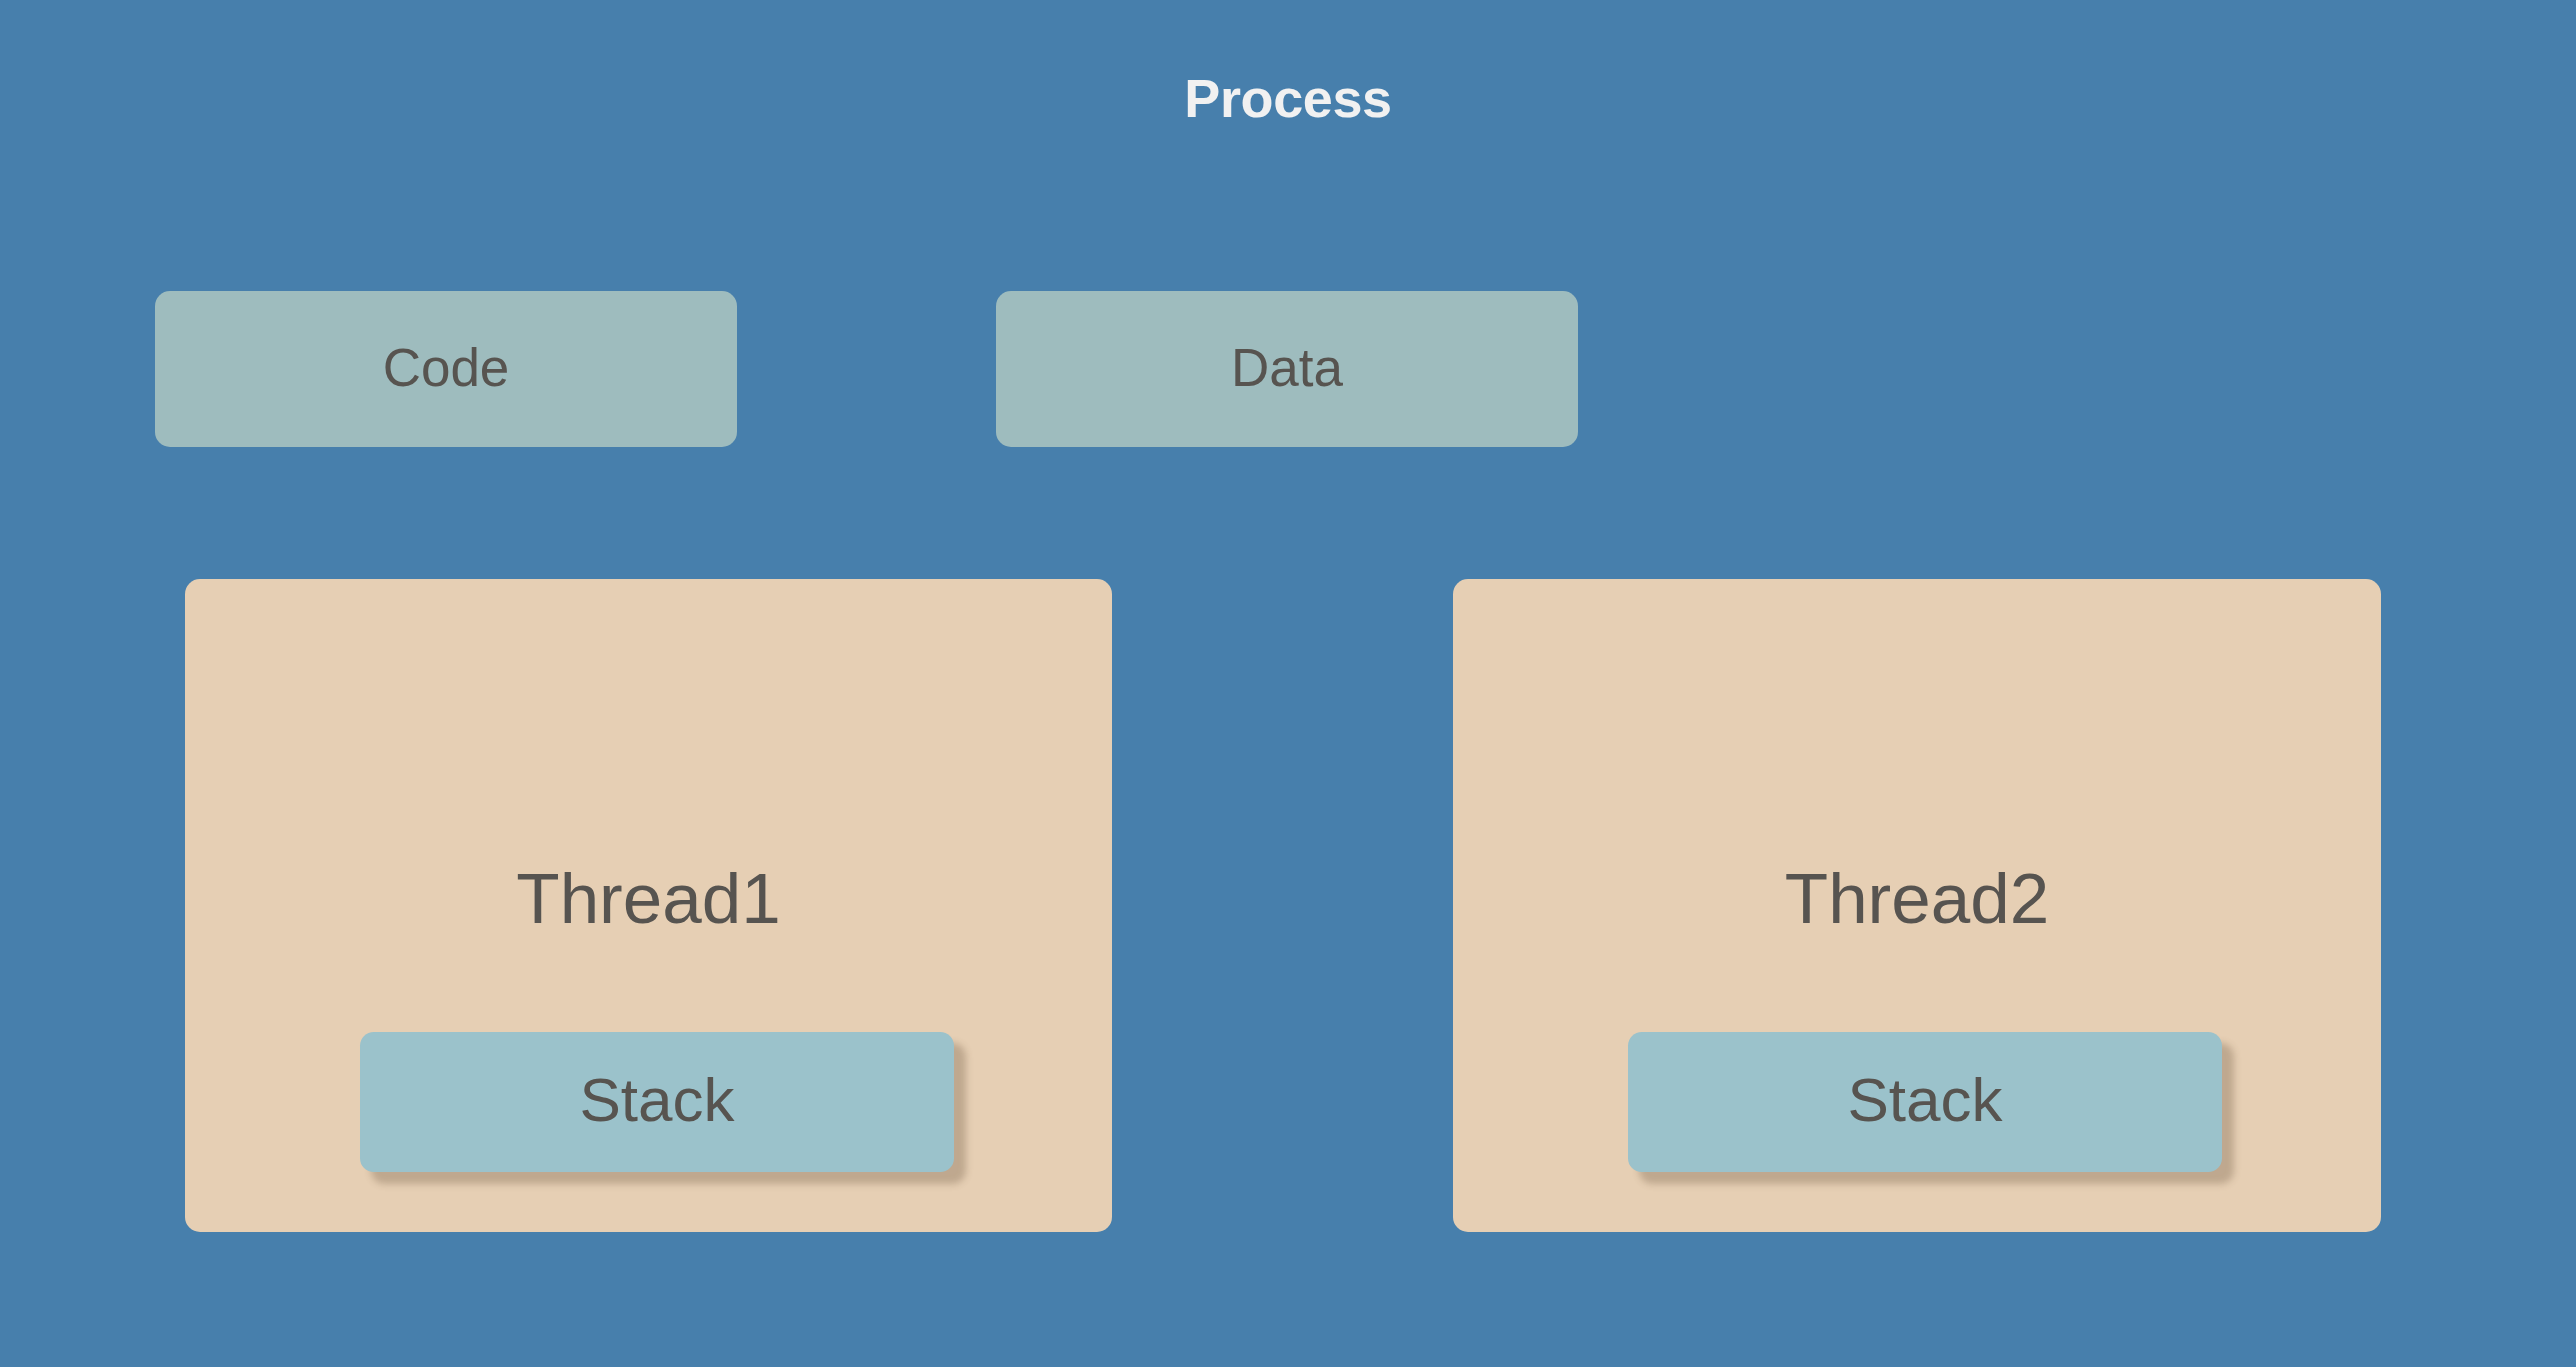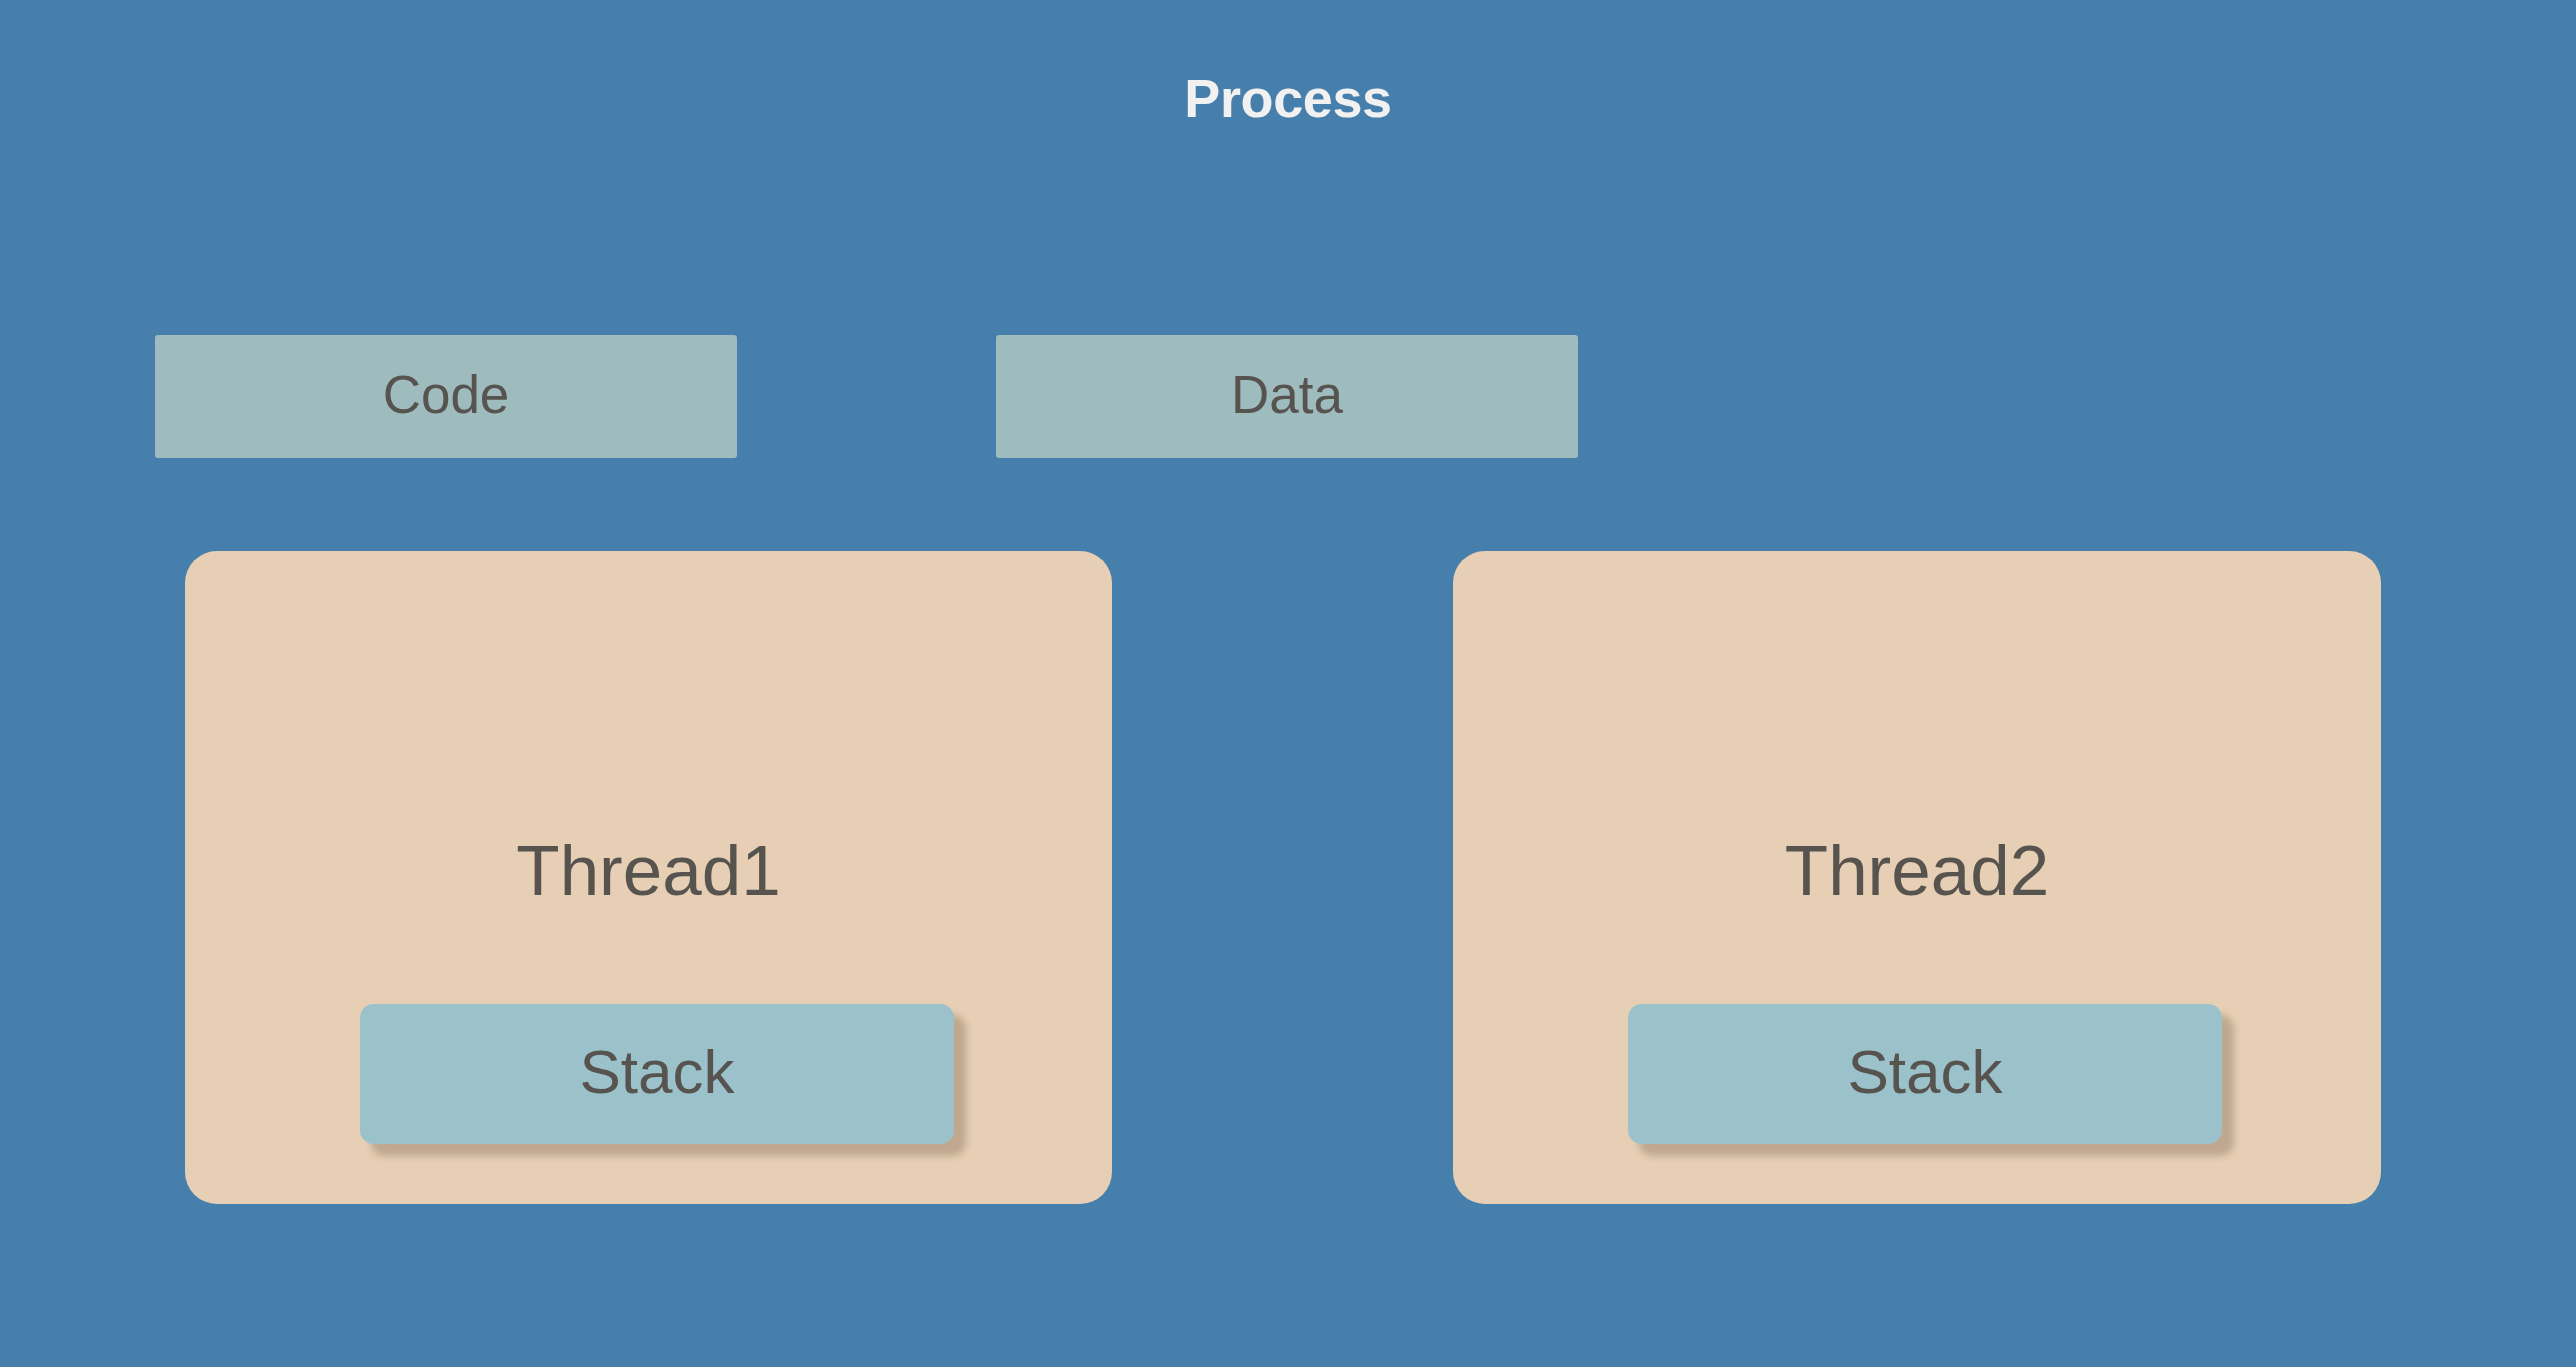--- a/index.html
+++ b/index.html
@@ -31,46 +31,45 @@
     font-weight: bold;
     color: #f1f1f1;
     letter-spacing: -0.4px;
     line-height: 1;
   }
 
   
   .segment-box {
     position: absolute;
     top: 291px;
-    height: 123px;
+    height: 156px;
     background: #9ebcbe;
-    border-radius: 3px;
+    border-radius: 15px;
     display: flex;
     align-items: center;
     justify-content: center;
-    margin-top: 44px;
   }
   .segment-label {
     font-size: 53px;
     color: #575450;
     line-height: 1;
     padding-bottom: 3.4px;
   }
 
   #segment-code { left: 155px;  width: 582px; }
   #segment-data { left: 996px; width: 582px; }
   #segment-heap { left: 1839px; width: 582px; }
 
   
   .thread-box {
     position: absolute;
-    top: 551px;
+    top: 579px;
     height: 653px;
     background: #e6cfb4;
-    border-radius: 32px;
+    border-radius: 15px;
   }
   #thread-box-1 { left: 185px;  width: 927px; }
   #thread-box-2 { left: 1453px; width: 928px; }
 
   .thread-label {
     position: absolute;
     left: 0;
     top: 284px;
     width: 100%;
     text-align: center;

